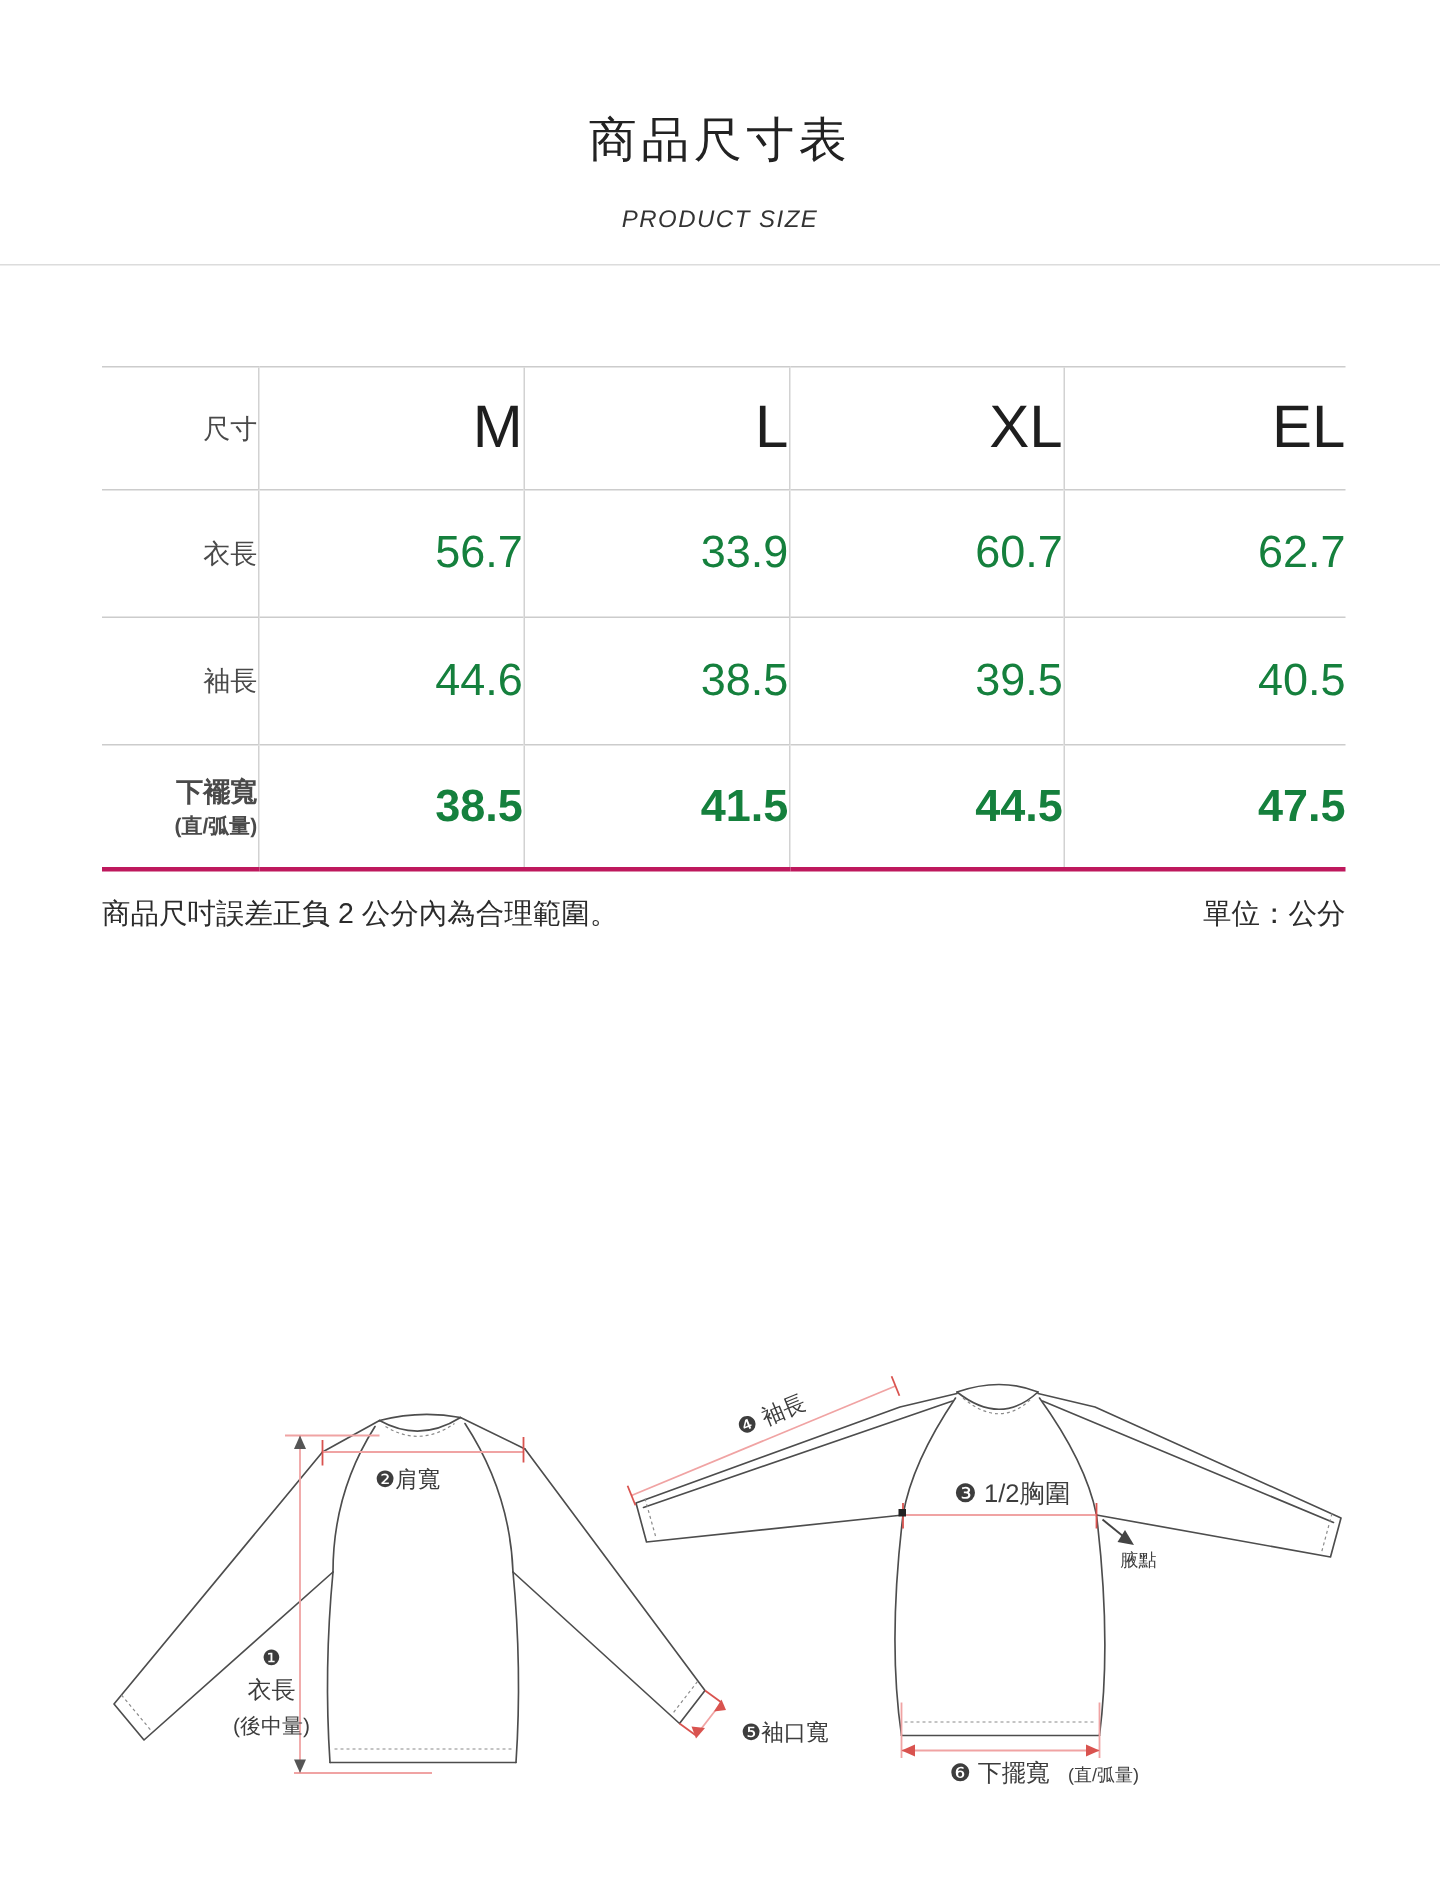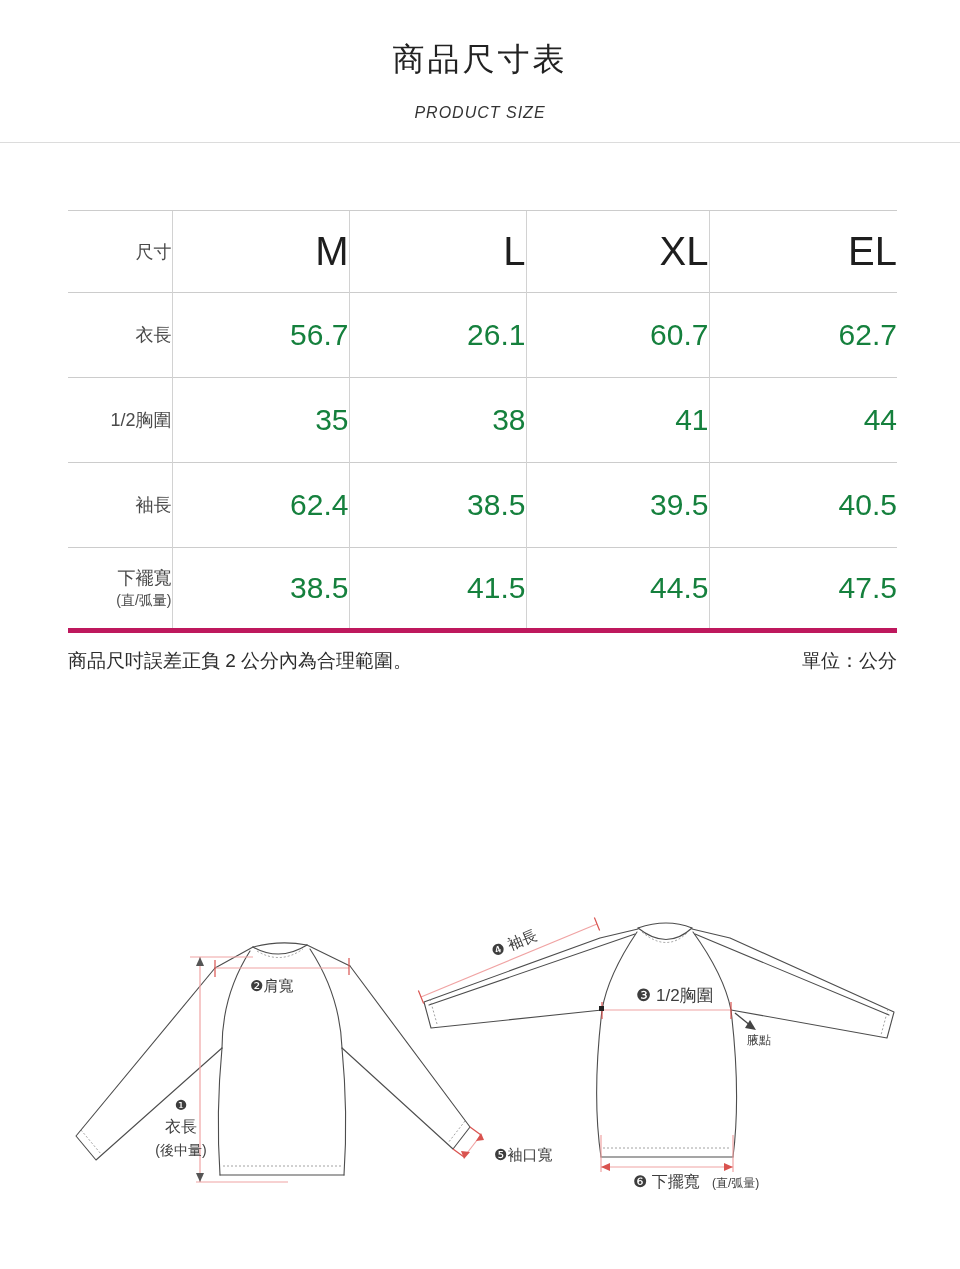--- a/index.html
+++ b/index.html
@@ -1,27 +1,27 @@
 <!DOCTYPE html>
 <html><head>
 <meta charset="utf-8">
 <style>
   * { margin:0; padding:0; box-sizing:border-box; }
   body { background:#ffffff; font-family:"Liberation Sans","DejaVu Sans",sans-serif; color:#333; }
   .page { position:relative; width:960px; height:1269px; background:#fff; overflow:hidden; }
 
-  .title { padding-top:38px; text-align:center; font-size:32px; font-weight:400;
+  .title { padding-top:72px; text-align:center; font-size:32px; font-weight:400;
            color:#222; letter-spacing:3px; }
   .subtitle { margin-top:22px; text-align:center; font-size:16px; font-weight:500;
               color:#333; letter-spacing:1px;font-style:italic; }
   .divider { margin-top:20px; border:none; border-top:1px solid #dcdcdc; width:100%; }
 
   table.size-table { margin:67px 0 0 68px; width:829px; border-collapse:collapse; table-layout:fixed; }
   table.size-table td { border-top:1px solid #cccccc; text-align:right; vertical-align:middle; }
-  table.size-table tr:last-child td { border-bottom:5px solid #be185d; }
+  table.size-table tr:last-child td { border-bottom:3px solid #be185d;font-weight:bold; }
   table.size-table td + td { border-left:1px solid #d2d2d2; }
   table.size-table tr.head td { height:82px; }
   table.size-table tr.datarow td { height:85px; }
   table.size-table tr.lastrow td { height:83px; }
   td.lbl { font-size:18px; color:#4a4a4a; }
   td.lbl .sub { font-size:14px; color:#4a4a4a; margin-top:2px; }
   td.sizehead { font-size:40px; font-weight:300; color:#1e1e1e; }
   td.val { font-size:30px; font-weight:400; color:#15803d; }
 
   .footnote { margin:15px 0 0 68px; width:829px; display:flex; justify-content:space-between;
@@ -57,34 +57,27 @@
         <tr class="head">
       <td class="lbl">尺寸</td>
       <td class="sizehead">M</td>
       <td class="sizehead">L</td>
       <td class="sizehead">XL</td>
       <td class="sizehead">EL</td>
     </tr>
     <tr class="datarow">
       <td class="lbl">衣長</td>
       <td class="val">56.7</td>
-      <td class="val">26.1</td>
+      <td class="val">33.9</td>
       <td class="val">60.7</td>
       <td class="val">62.7</td>
     </tr>
     <tr class="datarow">
-      <td class="lbl">1/2胸圍</td>
-      <td class="val">35</td>
-      <td class="val">38</td>
-      <td class="val">41</td>
-      <td class="val">44</td>
-    </tr>
-    <tr class="datarow">
       <td class="lbl">袖長</td>
-      <td class="val">62.4</td>
+      <td class="val">44.6</td>
       <td class="val">38.5</td>
       <td class="val">39.5</td>
       <td class="val">40.5</td>
     </tr>
     <tr class="lastrow">
       <td class="lbl">
         <div>下襬寬</div>
         <div class="sub">(直/弧量)</div>
       </td>
       <td class="val">38.5</td>

